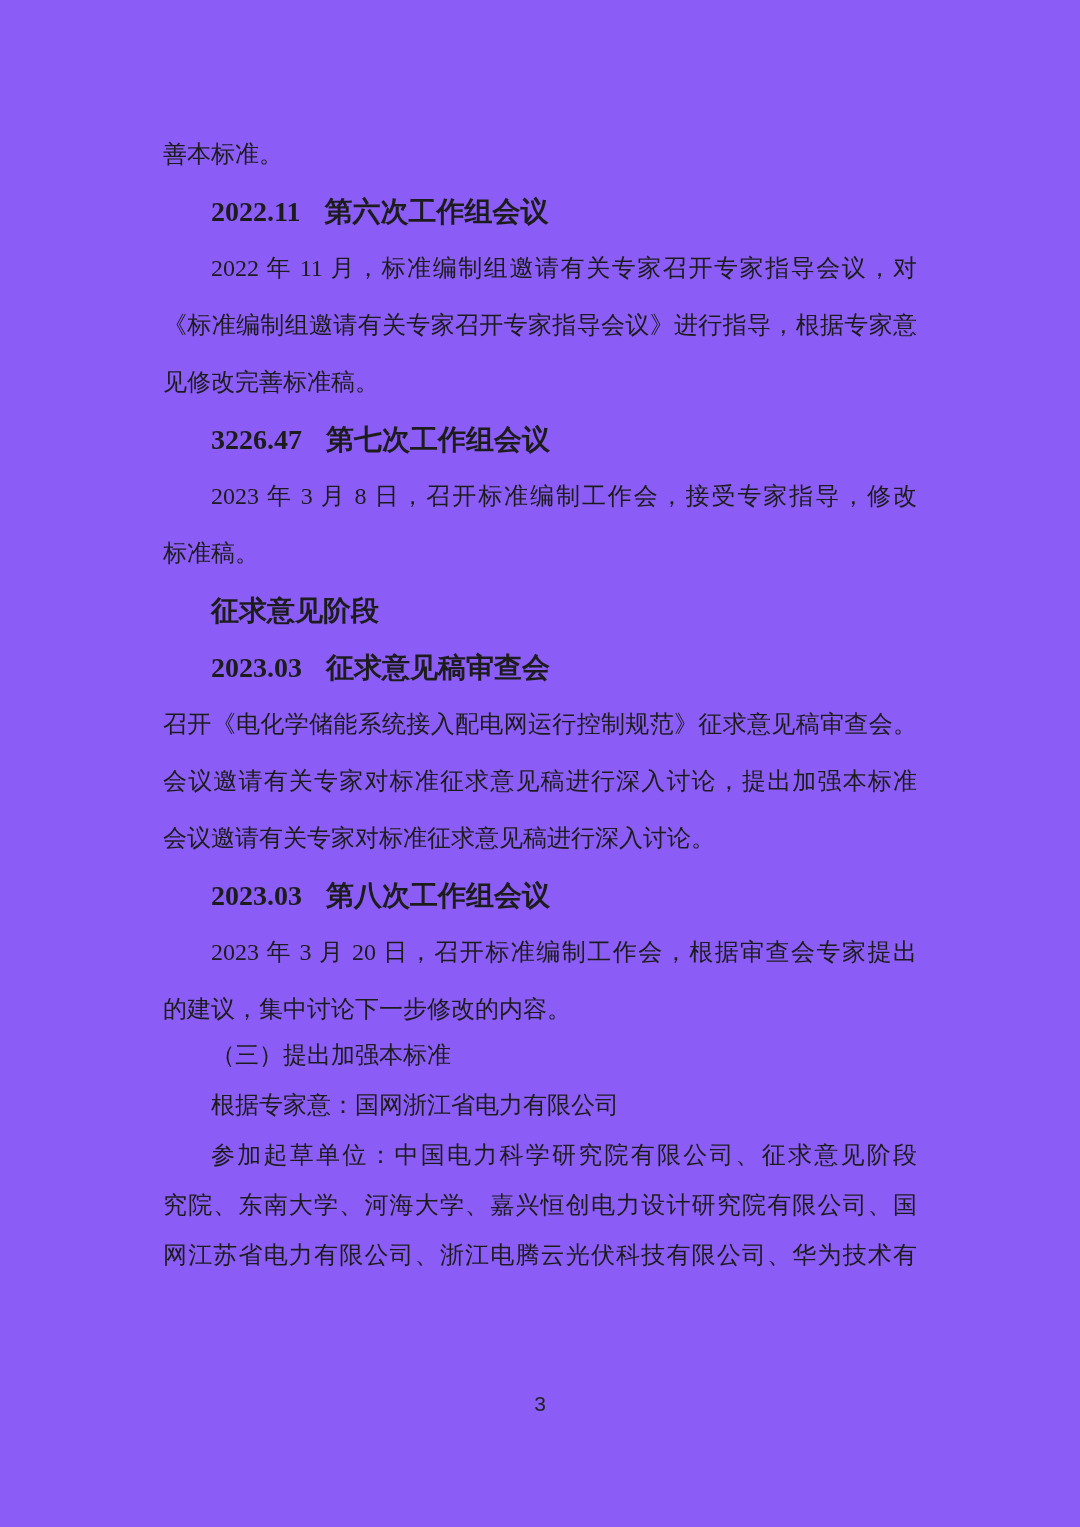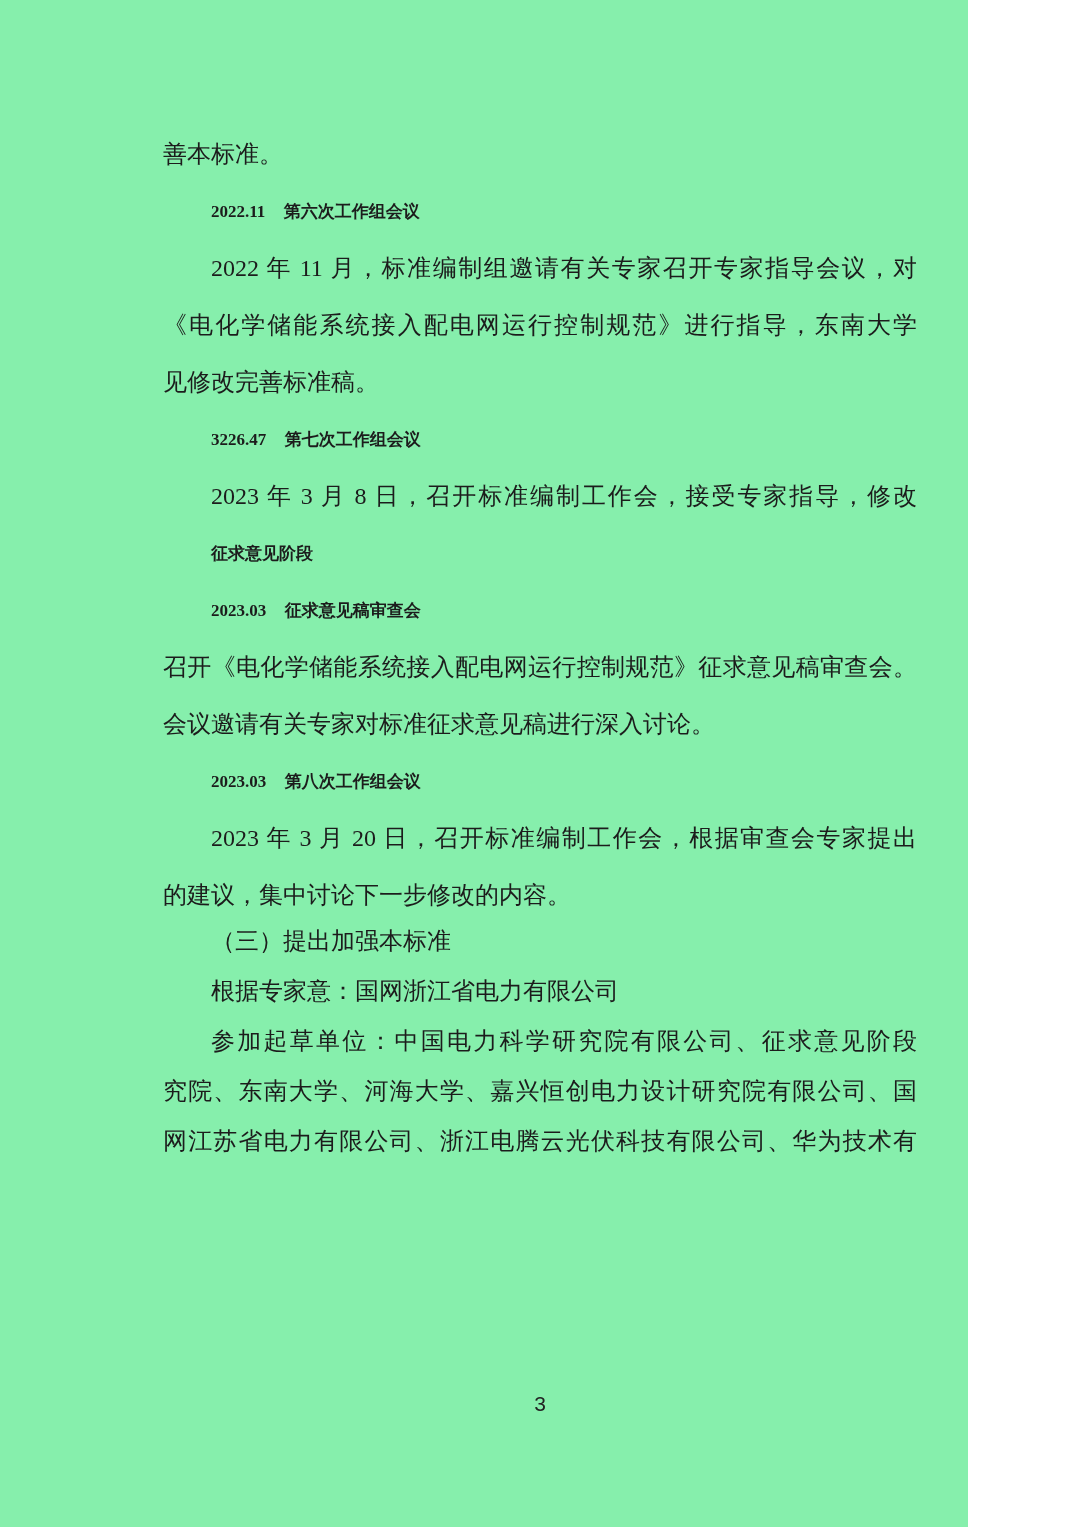--- a/index.html
+++ b/index.html
@@ -7,41 +7,41 @@
     padding: 0;
   }
   body {
     width: 1080px;
     height: 1527px;
     background: #ffffff;
     font-family: "Liberation Serif", "DejaVu Serif", serif;
   }
   .page {
     position: relative;
-    width: 968px;
+    width: 1080px;
     height: 1527px;
-    background: #86efac;
+    background: #8b5cf6;
     color: #1c1c1c;
     overflow: hidden;
   }
   .flow {
     position: absolute;
     left: 163px;
     top: 126px;
     width: 754px;
   }
   .line {
     font-size: 24px;
     line-height: 57px;
     white-space: pre-wrap;
     text-align: left;
   }
   .line.heading {
     font-weight: 700;
-    font-size: 17px;
+    font-size: 28px;
     word-spacing: 5px;
   }
   .line.indent {
     text-indent: 48px;
   }
   .line.fill {
     text-align: justify;
     text-align-last: justify;
   }
   .line.body-tight {
@@ -62,27 +62,29 @@
   }
 </style>
 </head>
 <body>
 
 <div class="page">
   <div class="flow">
       <div class="line body">善本标准。</div>
       <div class="line heading indent">2022.11  第六次工作组会议</div>
       <div class="line body indent fill">2022 年 11 月，标准编制组邀请有关专家召开专家指导会议，对</div>
-      <div class="line body fill">《电化学储能系统接入配电网运行控制规范》进行指导，东南大学</div>
+      <div class="line body fill">《标准编制组邀请有关专家召开专家指导会议》进行指导，根据专家意</div>
       <div class="line body">见修改完善标准稿。</div>
       <div class="line heading indent">3226.47  第七次工作组会议</div>
       <div class="line body indent fill">2023 年 3 月 8 日，召开标准编制工作会，接受专家指导，修改</div>
+      <div class="line body">标准稿。</div>
       <div class="line heading indent">征求意见阶段</div>
       <div class="line heading indent">2023.03  征求意见稿审查会</div>
       <div class="line body fill">召开《电化学储能系统接入配电网运行控制规范》征求意见稿审查会。</div>
+      <div class="line body fill">会议邀请有关专家对标准征求意见稿进行深入讨论，提出加强本标准</div>
       <div class="line body">会议邀请有关专家对标准征求意见稿进行深入讨论。</div>
       <div class="line heading indent">2023.03  第八次工作组会议</div>
       <div class="line body indent fill">2023 年 3 月 20 日，召开标准编制工作会，根据审查会专家提出</div>
       <div class="line body">的建议，集中讨论下一步修改的内容。</div>
       <div class="line body-tight indent">（三）提出加强本标准</div>
       <div class="line body-tight indent">根据专家意：国网浙江省电力有限公司</div>
       <div class="line body-tight indent fill">参加起草单位：中国电力科学研究院有限公司、征求意见阶段</div>
       <div class="line body-tight fill">究院、东南大学、河海大学、嘉兴恒创电力设计研究院有限公司、国</div>
       <div class="line body-tight fill">网江苏省电力有限公司、浙江电腾云光伏科技有限公司、华为技术有</div>
     </div>

